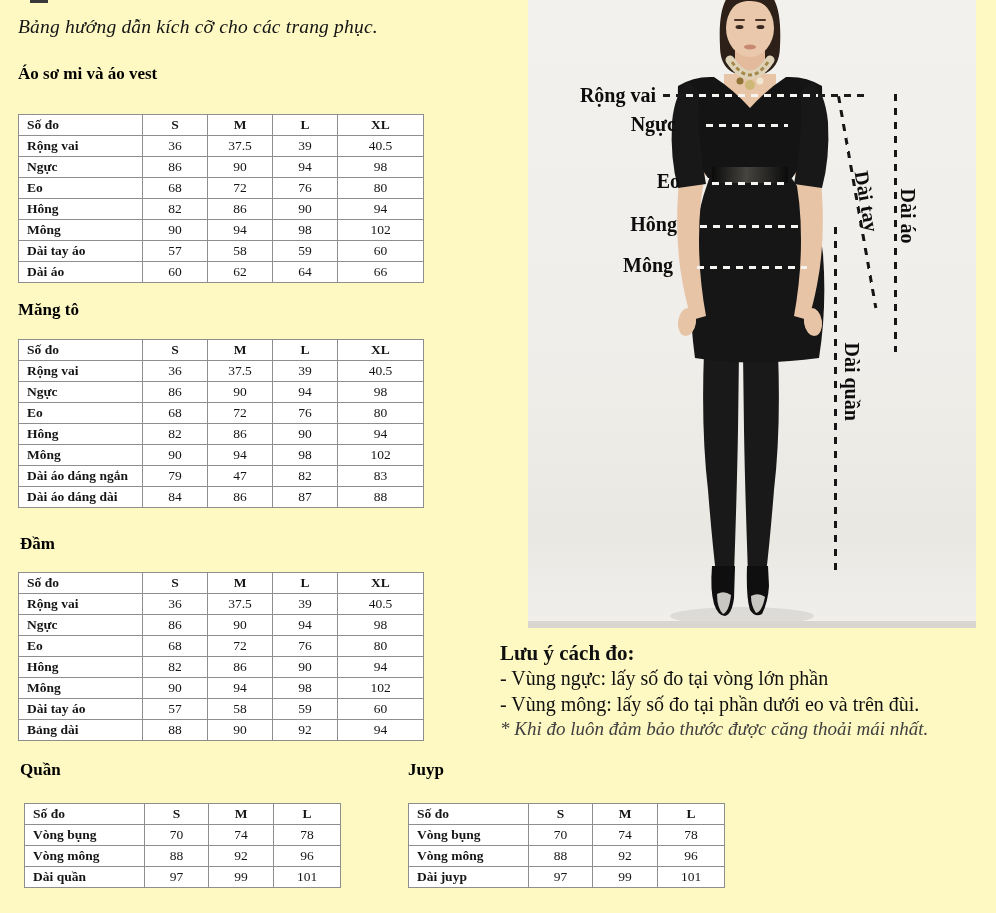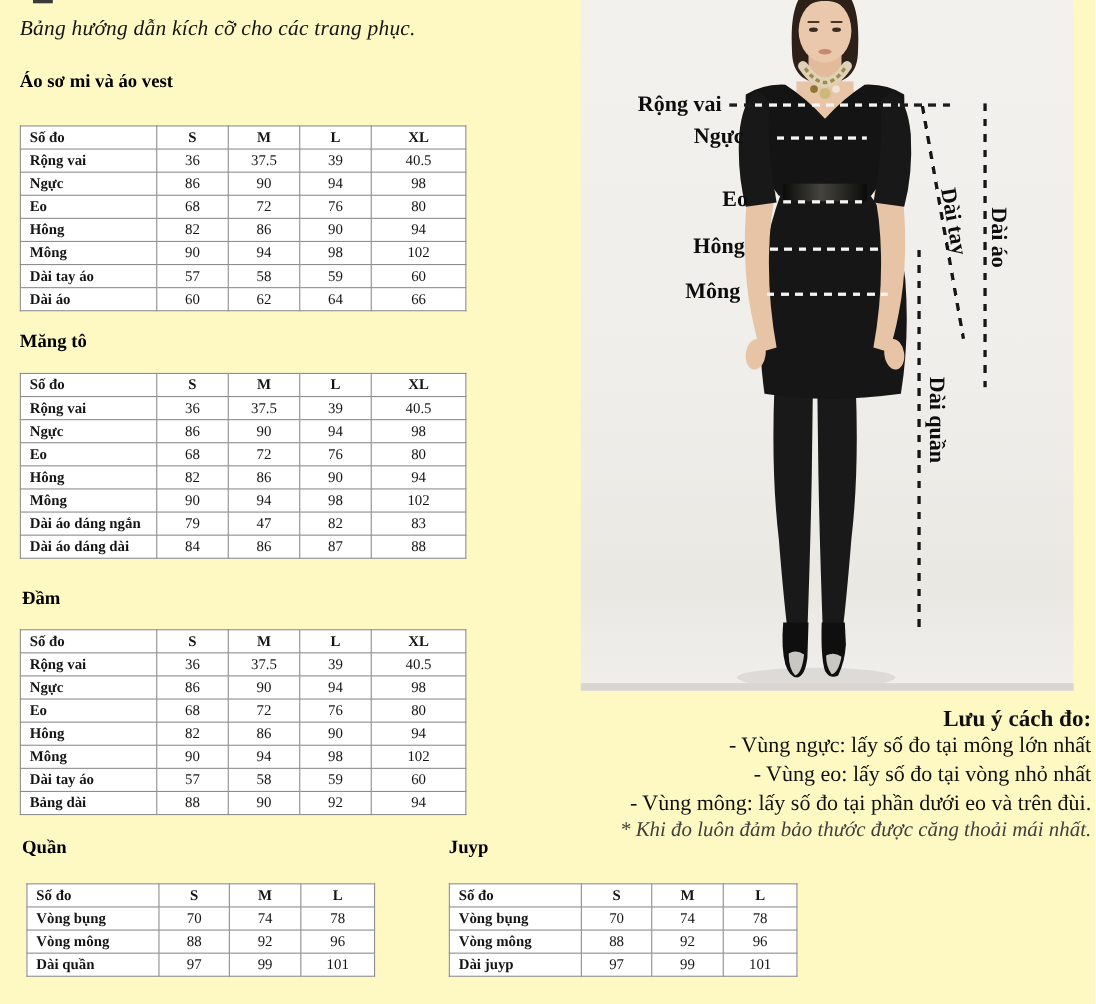--- a/index.html
+++ b/index.html
@@ -36,21 +36,21 @@
   .dash-h.dark{background:repeating-linear-gradient(90deg,#1c1c1c 0 7px,transparent 7px 13px);}
   .dash-v{position:absolute;width:3px;
           background:repeating-linear-gradient(180deg,#161616 0 7px,transparent 7px 14px);}
   .dash-slant{position:absolute;height:3px;transform-origin:0 0;
           background:repeating-linear-gradient(90deg,#161616 0 7px,transparent 7px 14px);}
 
   .mlabel{position:absolute;font-size:20px;font-weight:bold;color:#0d0d0d;white-space:nowrap;}
   .mlabel.rot90{transform:rotate(90deg);}
   .mlabel.rot80{transform:rotate(80deg);}
 
-  .notes{position:absolute;left:500px;top:641px;width:492px;text-align:right;
+  .notes{position:absolute;left:500px;top:641px;width:492px;text-align:left;
          font-size:20px;line-height:26px;color:#101010;}
   .notes-title{font-size:21px;font-weight:bold;line-height:24px;}
   .footnote{font-size:19px;font-style:italic;color:#3f3f3f;line-height:24px;font-family:Liberation Serif, serif;}
 </style>
 </head>
 <body>
 
 <div class="page">
 
   <div class="smudge"></div>
@@ -373,19 +373,18 @@
     <div class="mlabel" style="right:303px;top:254px">Mông</div>
     <div class="mlabel rot80" style="left:304px;top:194px;width:70px">Dài tay</div>
     <div class="mlabel rot90" style="left:348px;top:208px;width:62px">Dài áo</div>
     <div class="mlabel rot90" style="left:279px;top:375px;width:88px">Dài quần</div>
 
     <div class="floor-strip"></div>
   </div>
 
   <div class="notes">
     <div class="notes-title">Lưu ý cách đo:</div>
-    <div class="note">- Vùng ngực: lấy số đo tại mông lớn nhất</div>
-    <div class="note">- Vùng eo: lấy số đo tại vòng nhỏ nhất</div>
+    <div class="note">- Vùng ngực: lấy số đo tại vòng lớn phần</div>
     <div class="note">- Vùng mông: lấy số đo tại phần dưới eo và trên đùi.</div>
     <div class="footnote">* Khi đo luôn đảm bảo thước được căng thoải mái nhất.</div>
   </div>
 
 </div>
 
 </body></html>

